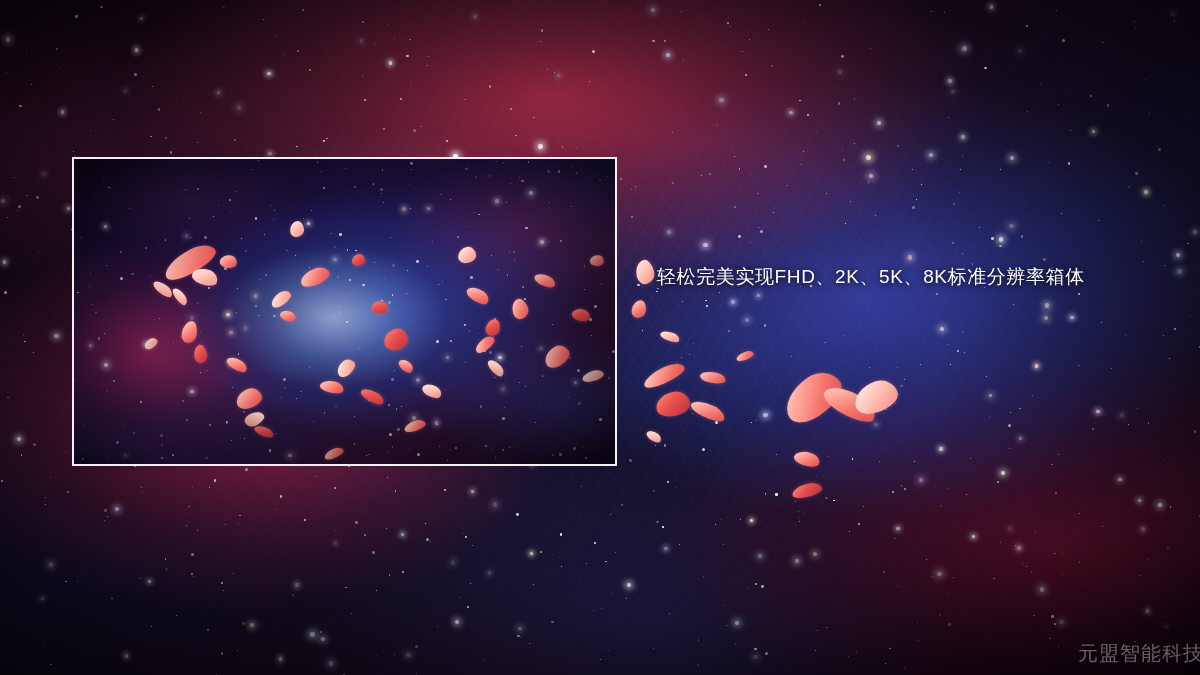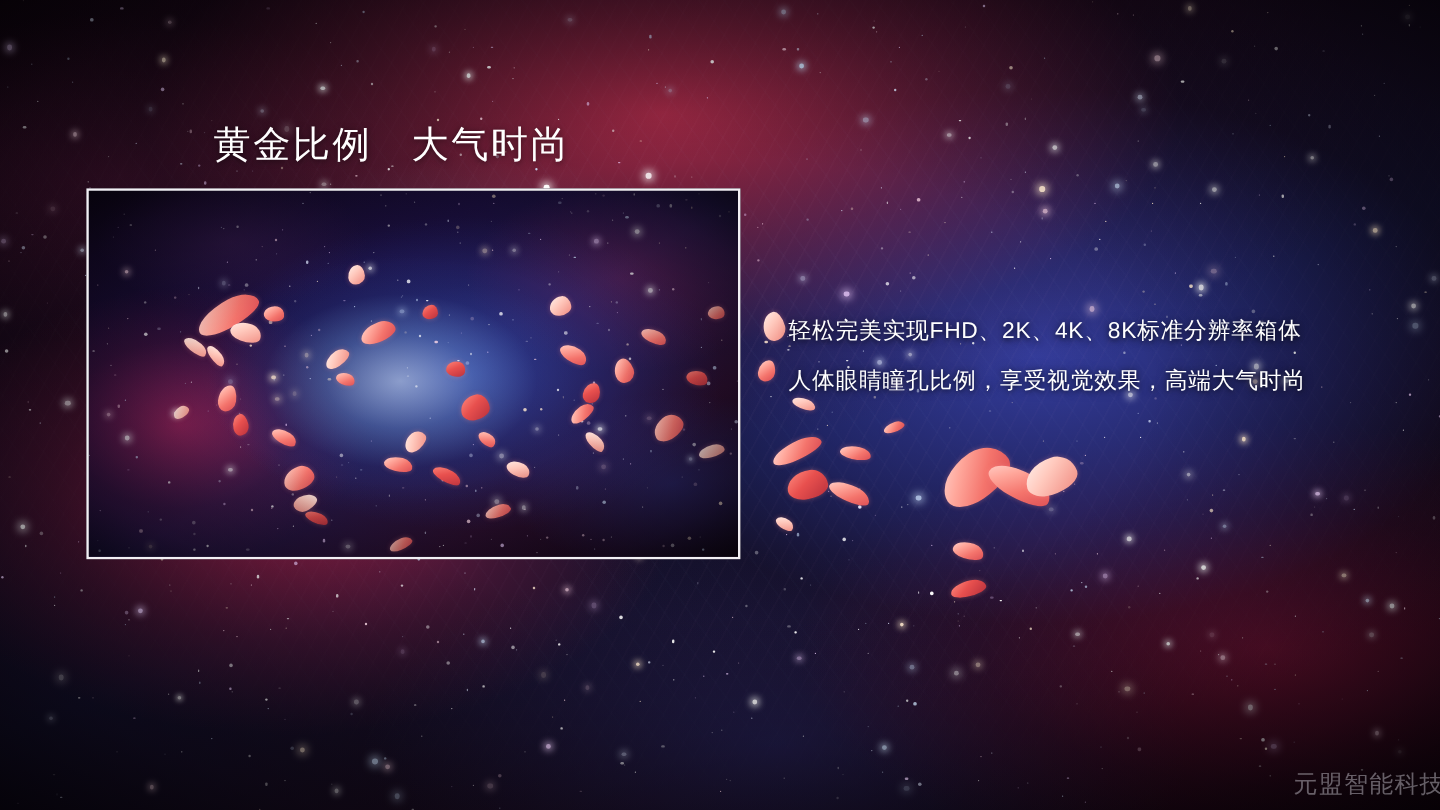--- a/index.html
+++ b/index.html
@@ -928,21 +928,20 @@
       <span class="petal light" style="left:854px;top:382px;width:44px;height:30px;transform:rotate(-18deg);opacity:1;"></span>
       <span class="petal" style="left:794px;top:452px;width:26px;height:14px;transform:rotate(18deg);opacity:1;"></span>
       <span class="petal deep" style="left:792px;top:484px;width:30px;height:13px;transform:rotate(-12deg);opacity:1;"></span>
       <span class="petal light" style="left:660px;top:332px;width:20px;height:9px;transform:rotate(22deg);opacity:1;"></span>
       <span class="petal" style="left:736px;top:352px;width:18px;height:8px;transform:rotate(-18deg);opacity:1;"></span>
       <span class="petal light" style="left:636px;top:260px;width:18px;height:24px;transform:rotate(-14deg);opacity:1;"></span>
       <span class="petal" style="left:632px;top:300px;width:14px;height:18px;transform:rotate(10deg);opacity:1;"></span>
       <span class="petal light" style="left:646px;top:432px;width:16px;height:9px;transform:rotate(36deg);opacity:1;"></span>
     </div>
 
-  <div id="slide-title">黄金比例　大气时尚</div>
 
   <div id="inset-frame">
     <div id="inset-image"></div>
     <div class="starfield" id="inset-stars">
         <span class="star" style="left:198.8px;top:60.2px;width:1.2px;height:1.2px;opacity:0.43;background:#cfe4ff;"></span>
         <span class="star" style="left:299.1px;top:125.9px;width:1.0px;height:1.0px;opacity:0.27;background:#dfe8ff;"></span>
         <span class="star" style="left:421.0px;top:40.1px;width:3.7px;height:3.7px;opacity:0.64;background:#f0d0ff;box-shadow:0 0 5.6px 1.5px #f0d0ff;"></span>
         <span class="star" style="left:335.7px;top:48.5px;width:1.0px;height:1.0px;opacity:0.76;background:#ffd9e8;"></span>
         <span class="star" style="left:86.7px;top:284.8px;width:2.5px;height:2.5px;opacity:0.26;background:#ffffff;"></span>
         <span class="star" style="left:30.1px;top:65.6px;width:3.3px;height:3.3px;opacity:0.82;background:#ffd9e8;box-shadow:0 0 5.0px 1.3px #ffd9e8;"></span>
@@ -1274,19 +1273,18 @@
         <span class="petal" style="left:470px;top:188px;width:26px;height:19px;transform:rotate(-30deg);opacity:1;"></span>
         <span class="petal deep" style="left:498px;top:150px;width:18px;height:12px;transform:rotate(18deg);opacity:1;"></span>
         <span class="petal light" style="left:508px;top:212px;width:22px;height:10px;transform:rotate(-14deg);opacity:1;"></span>
         <span class="petal" style="left:516px;top:96px;width:14px;height:11px;transform:rotate(8deg);opacity:1;"></span>
         <span class="petal light" style="left:216px;top:62px;width:14px;height:16px;transform:rotate(-6deg);opacity:1;"></span>
       </div>
     <div id="inset-vignette"></div>
   </div>
 
   <div id="body-text">
-    <div class="body-line">轻松完美实现FHD、2K、4K、8K标准分辨率箱体</div>
-    <div class="body-line">人体眼睛瞳孔比例，享受视觉效果，高端大气时尚</div>
+    <div class="body-line">轻松完美实现FHD、2K、5K、8K标准分辨率箱体</div>
   </div>
 
   <div id="watermark">元盟智能科技</div>
 
 </div>
 
 </body></html>

